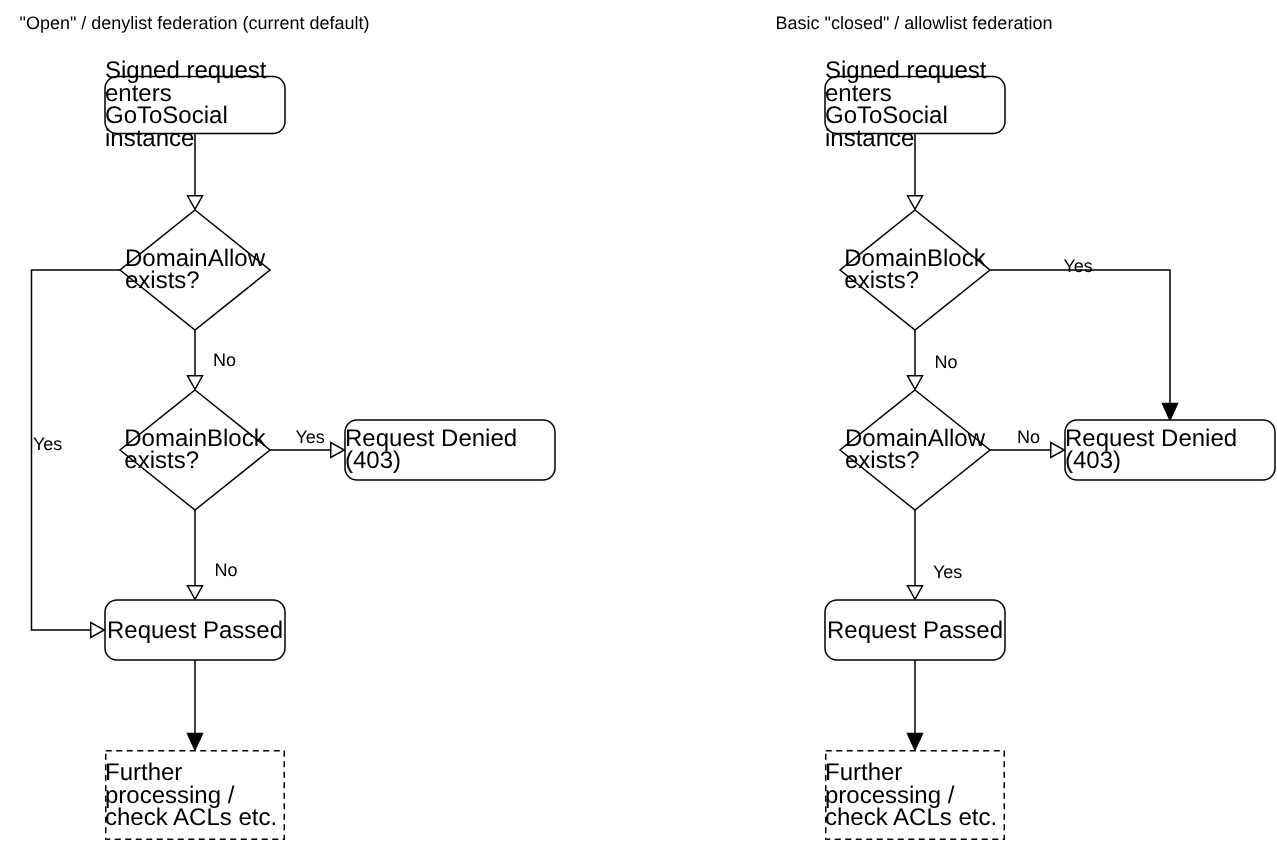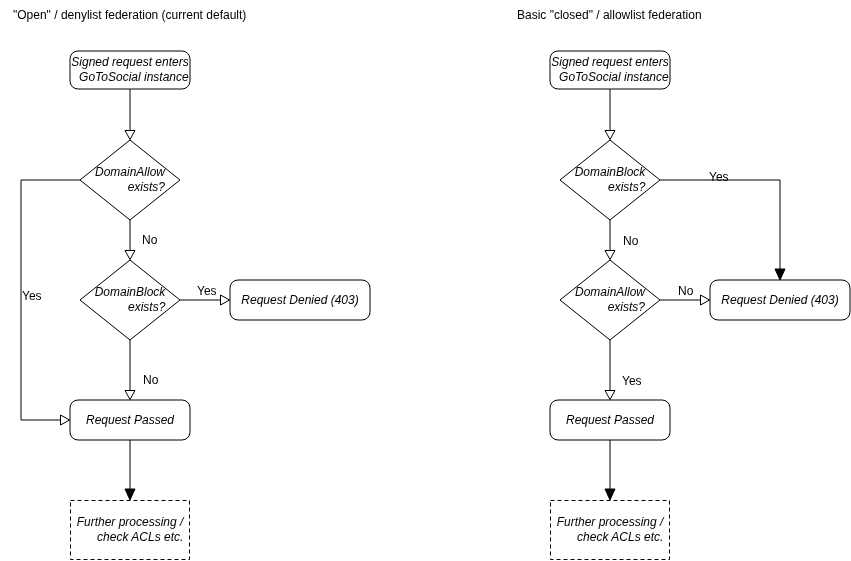--- a/index.html
+++ b/index.html
@@ -17,25 +17,24 @@
     position: absolute;
     font-size: 12px;
     line-height: 14px;
     white-space: nowrap;
   }
   .node-label {
     position: absolute;
     display: flex;
     align-items: center;
     justify-content: center;
-    text-align: right;
-    font-size: 12px;
+    text-align: left;
+    font-size: 16px;
     line-height: 15px;
     white-space: pre-line;
-    font-style: italic;
   }
   .edge-label {
     position: absolute;
     font-size: 12px;
     line-height: 14px;
     white-space: nowrap;
   }
 </style>
 </head>
 <body>

